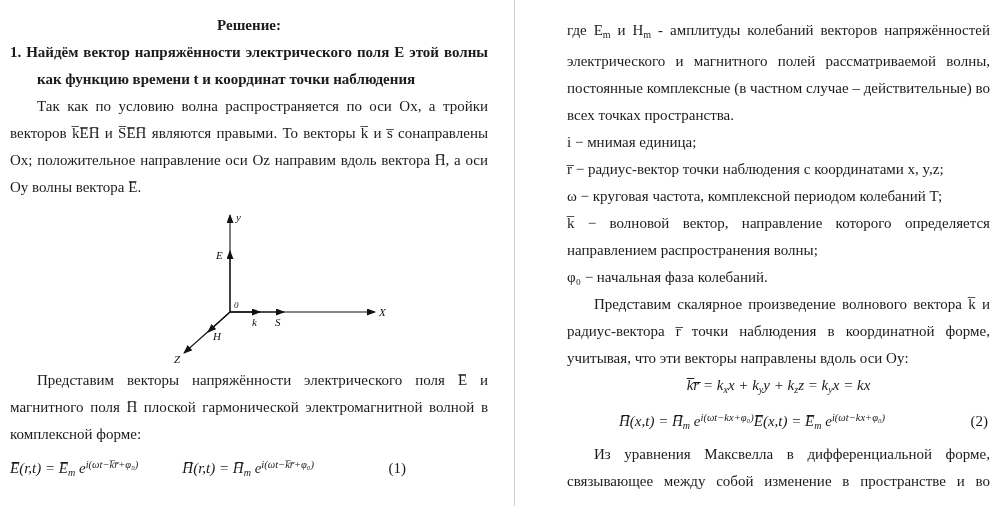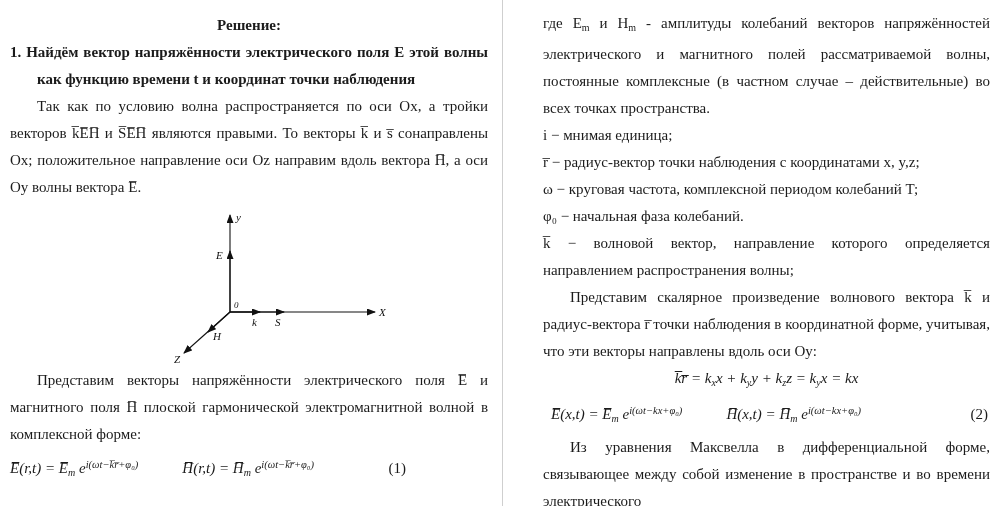--- a/index.html
+++ b/index.html
@@ -2,25 +2,25 @@
 <html><head>
 <meta charset="utf-8">
 <style>
   * { margin:0; padding:0; box-sizing:border-box; }
   html,body { background:#ffffff; }
   body {
     width:1000px; height:506px; overflow:hidden;
     font-family:"Liberation Serif","DejaVu Serif",serif;
     color:#1b1b1b;
   }
-  .spread { display:flex; width:1000px; height:506px; background:#fff; }
+  .spread { display:flex; width:1000px; height:506px; background:#fff;gap:12px; }
   .page { font-size:15px; line-height:27px; }
   .page-left { width:502px; padding:12px 14px 0 10px; }
   .divider { width:1px; background:#cfcfcf; height:100%; }
-  .page-right { flex:1; padding:10px 10px 0 40px; }
+  .page-right { flex:1; padding:17px 10px 0 40px; }
 
   .heading { font-weight:700; text-align:center; }
   .step-title { font-weight:700; text-align:justify; padding-left:27px; text-indent:-27px; }
   .para { text-align:justify; }
   .first-indent { text-indent:27px; }
   .def { text-align:justify;font-family:Liberation Serif, serif; }
 
   .figure { margin:6px 0 2px 160px; }
   .figure svg { display:block; }
   .figure line { stroke:#111; stroke-width:1.1; }
@@ -86,30 +86,30 @@
   </section>
 
   <div class="divider"></div>
 
   <section class="page page-right">
     <p class="para"><span>где E</span><span class="sub">m</span><span> и H</span><span class="sub">m</span><span> - амплитуды колебаний векторов напряжённостей электрического и магнитного полей рассматриваемой волны, постоянные комплексные (в частном случае – действительные) во всех точках пространства.</span></p>
 
     <p class="def">i −  мнимая единица;</p>
     <p class="def">r̅ − радиус-вектор точки наблюдения с координатами x, y,z;</p>
     <p class="def">ω − круговая частота, комплексной периодом колебаний T;</p>
+    <p class="def">k̅ − волновой вектор, направление которого определяется направлением распространения волны;</p>
     <p class="def">φ₀ − начальная фаза колебаний.</p>
-    <p class="def">k̅ − волновой вектор, направление которого определяется направлением распространения волны;</p>
 
     <p class="para first-indent">Представим скалярное произведение волнового вектора k̅ и радиус-вектора r̅ точки наблюдения в координатной форме, учитывая, что эти векторы направлены вдоль оси Oy:</p>
 
     <div class="eq-center"><span>k̅r̅ = k</span><span class="sub">x</span><span>x + k</span><span class="sub">y</span><span>y + k</span><span class="sub">z</span><span>z = k</span><span class="sub">y</span><span>x = kx</span></div>
 
 
     <div class="eq-row eq2-row">
+      <span class="eq eq2nd"><span>H̅(x,t) = H̅</span><span class="sub">m</span><span> e</span><span class="sup">i(ωt−kx+φ₀)</span></span>
       <span class="eq"><span>E̅(x,t) = E̅</span><span class="sub">m</span><span> e</span><span class="sup">i(ωt−kx+φ₀)</span></span>
-      <span class="eq eq2nd"><span>H̅(x,t) = H̅</span><span class="sub">m</span><span> e</span><span class="sup">i(ωt−kx+φ₀)</span></span>
       <span class="eq-number">(2)</span>
     </div>
 
     <p class="para first-indent">Из уравнения Максвелла в дифференциальной форме, связывающее между собой изменение в пространстве и во времени электрического</p>
   </section>
 
 </div>
 
 </body></html>

